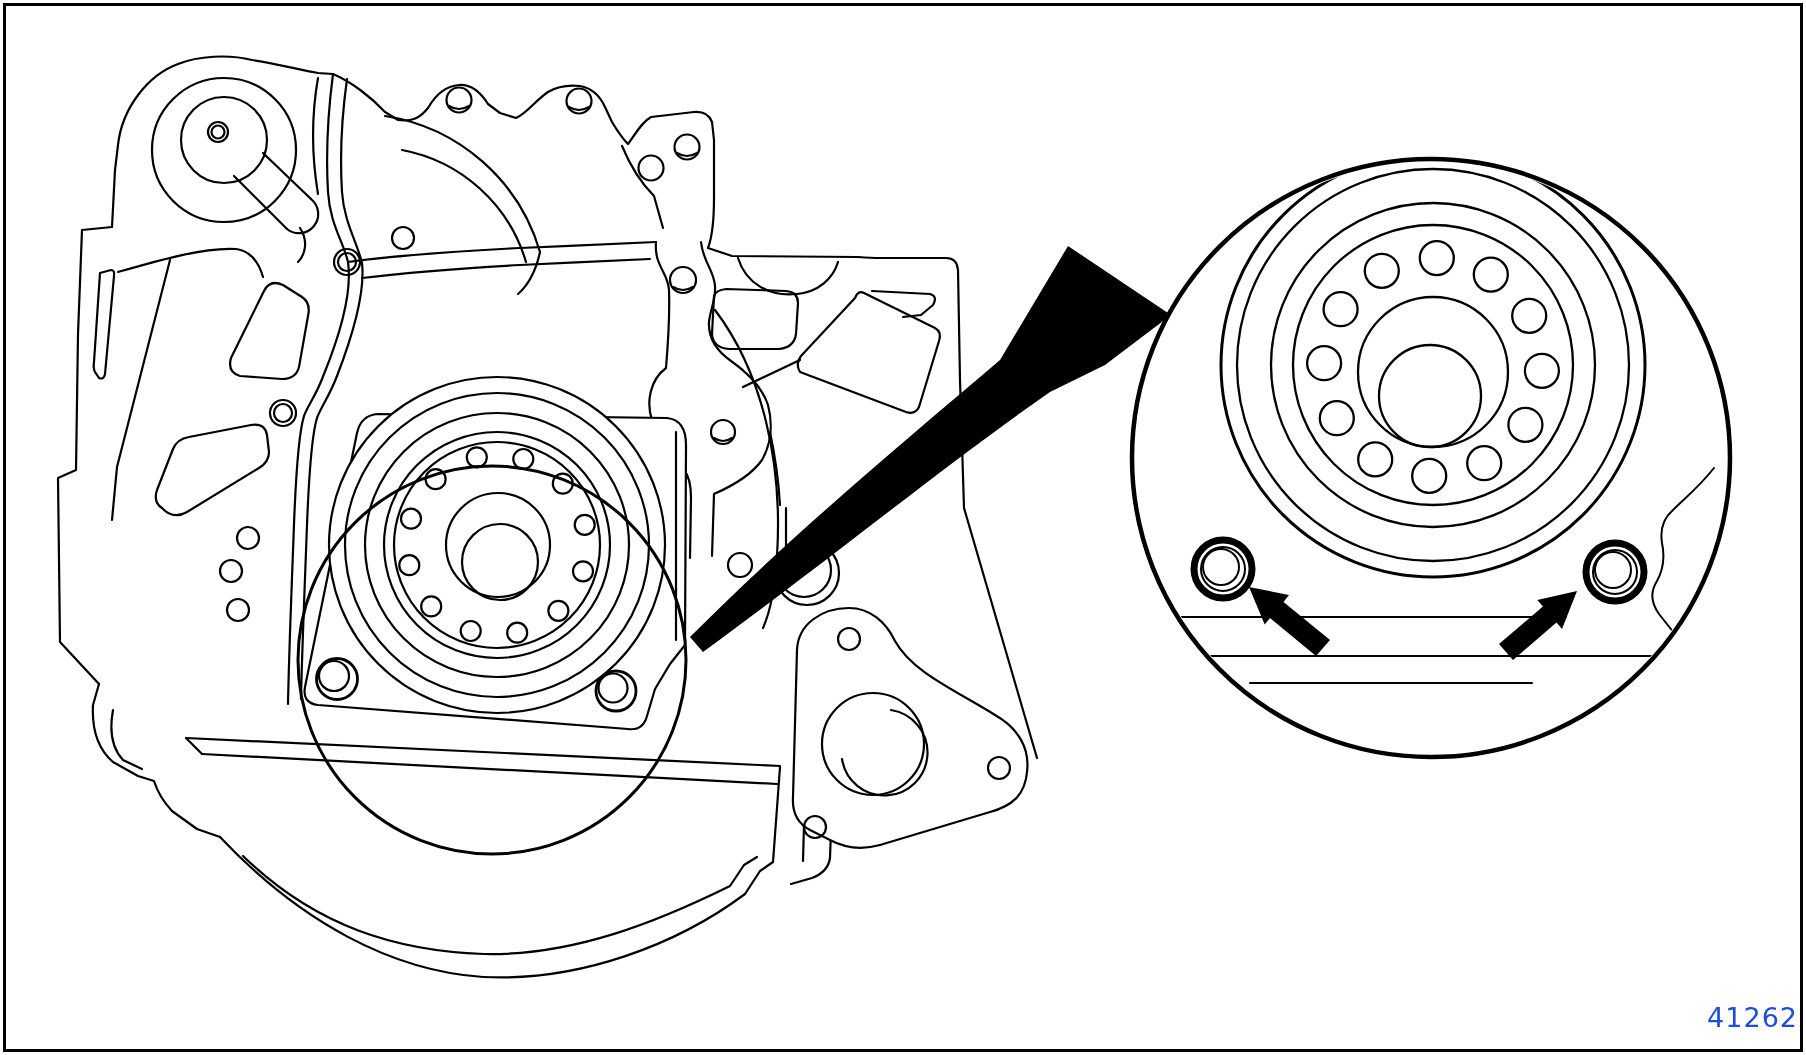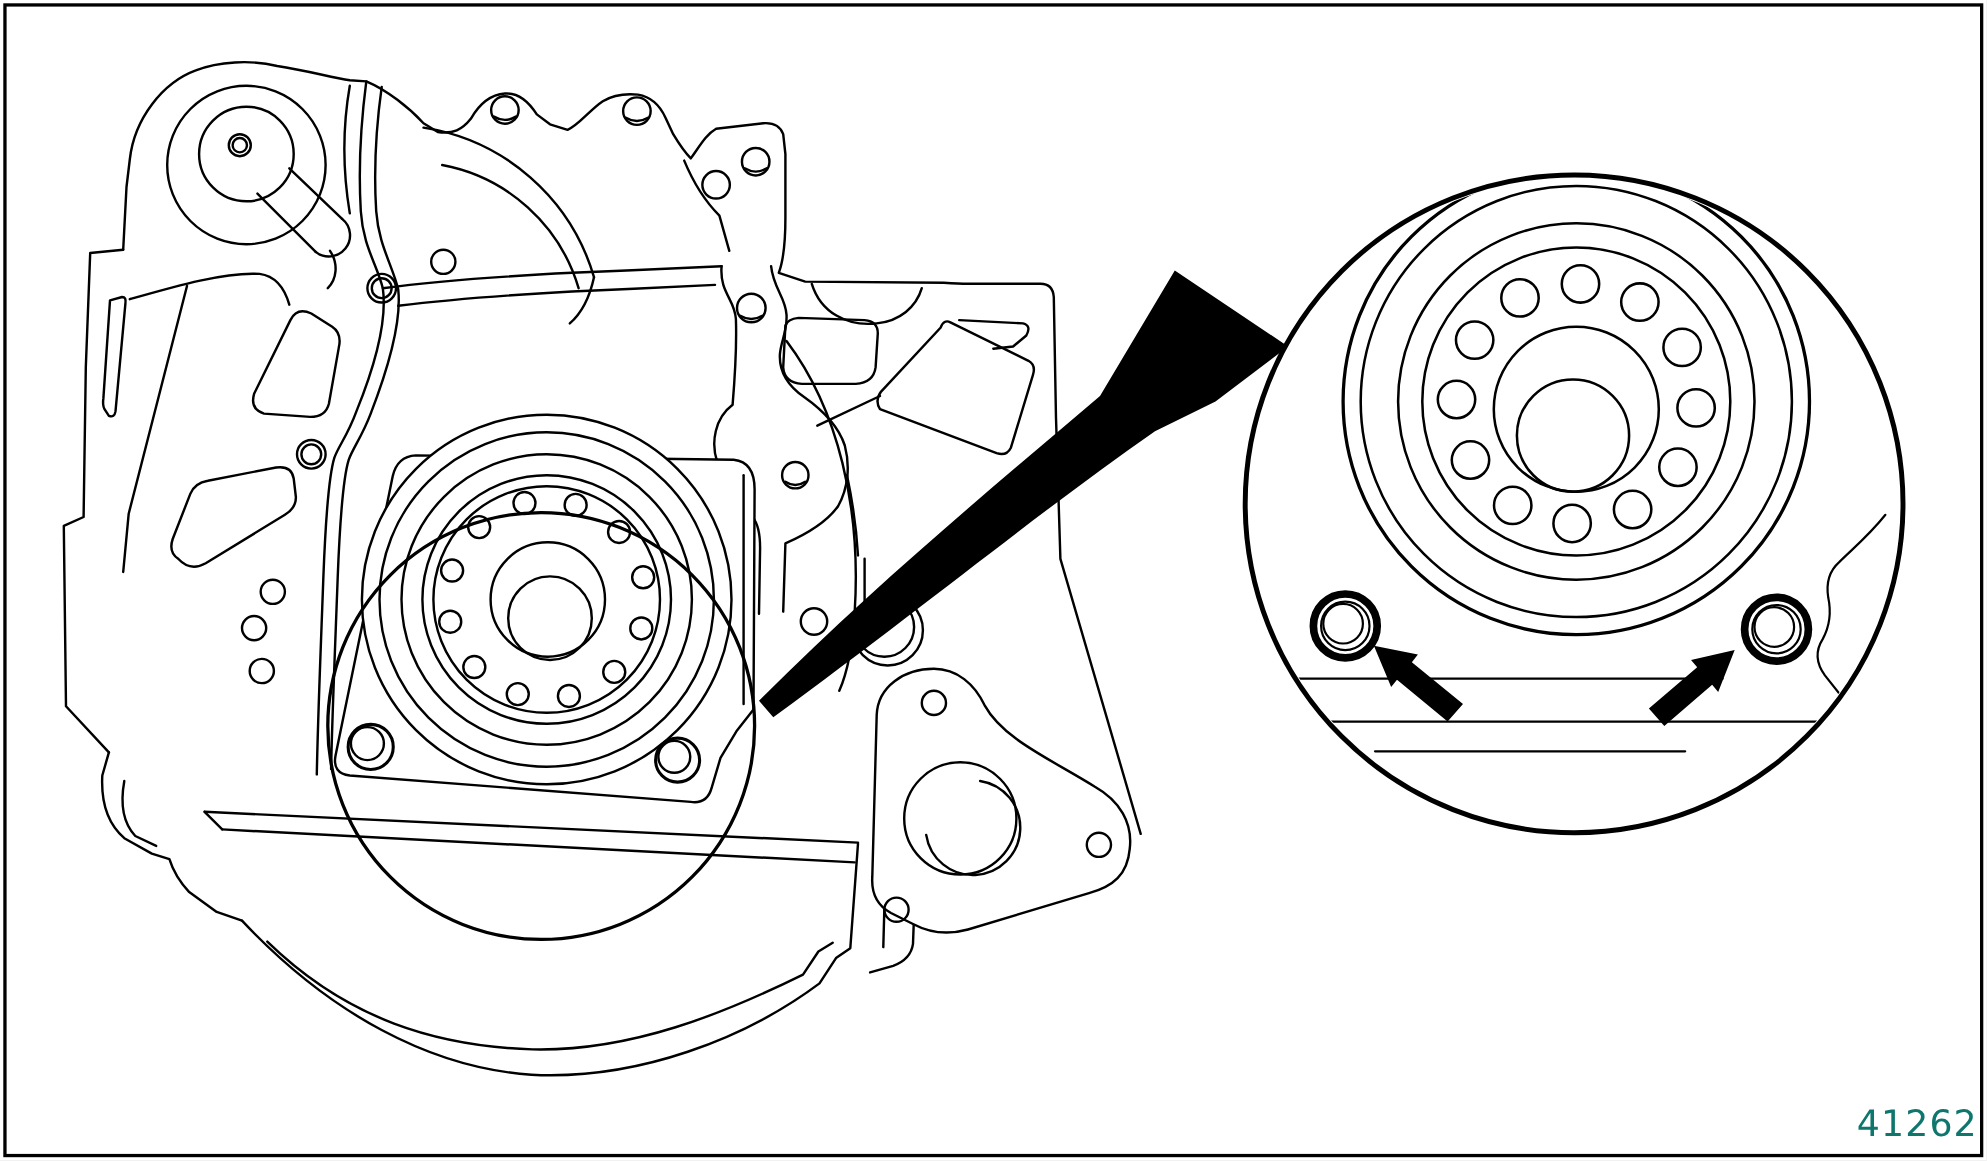--- a/index.html
+++ b/index.html
@@ -9,23 +9,23 @@
     background:#ffffff;
     font-family:"DejaVu Sans","Liberation Sans",sans-serif;
     overflow:hidden;
   }
   .stage svg{position:absolute;left:0;top:0;}
   .fig-num{
     position:absolute;
     left:1648px;top:1002px;
     width:150px;
     text-align:right;
-    font-size:33px;
+    font-size:27px;
     letter-spacing:1px;
-    color:#0f766e;
+    color:#1d4ed8;
     font-family:"DejaVu Sans","Liberation Sans",sans-serif;
   }
 </style>
 </head>
 <body>
 
 <div class="stage">
 
   <svg width="1806" height="1055" viewBox="0 0 1806 1055">
     <defs>

